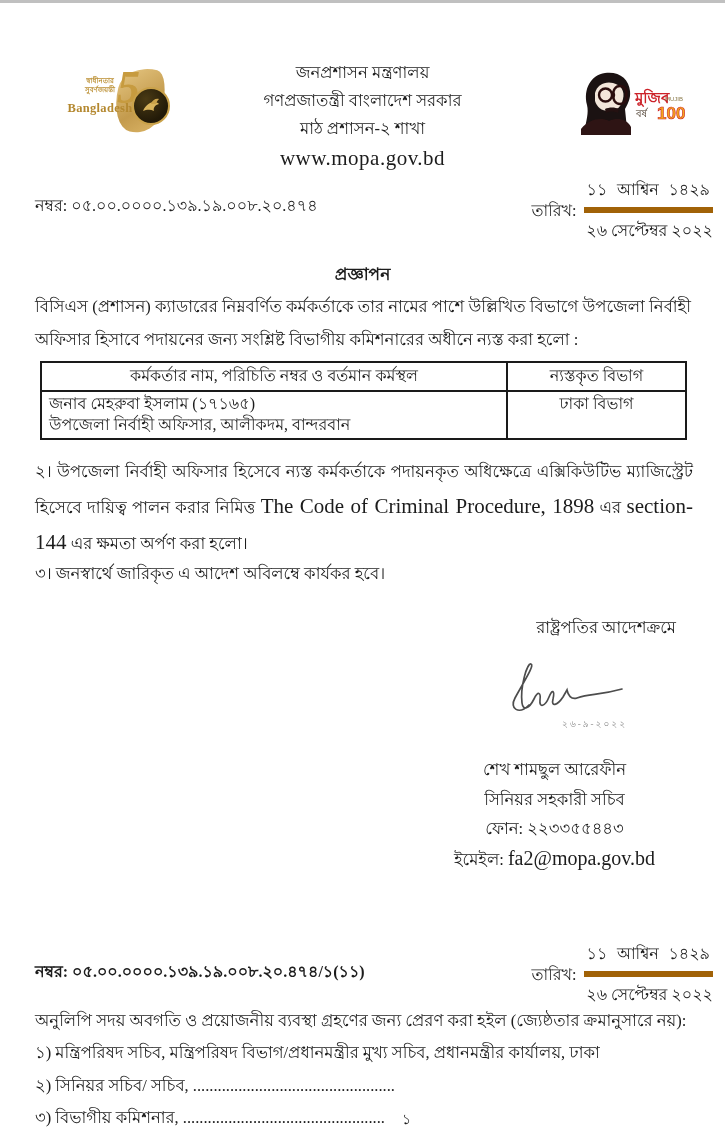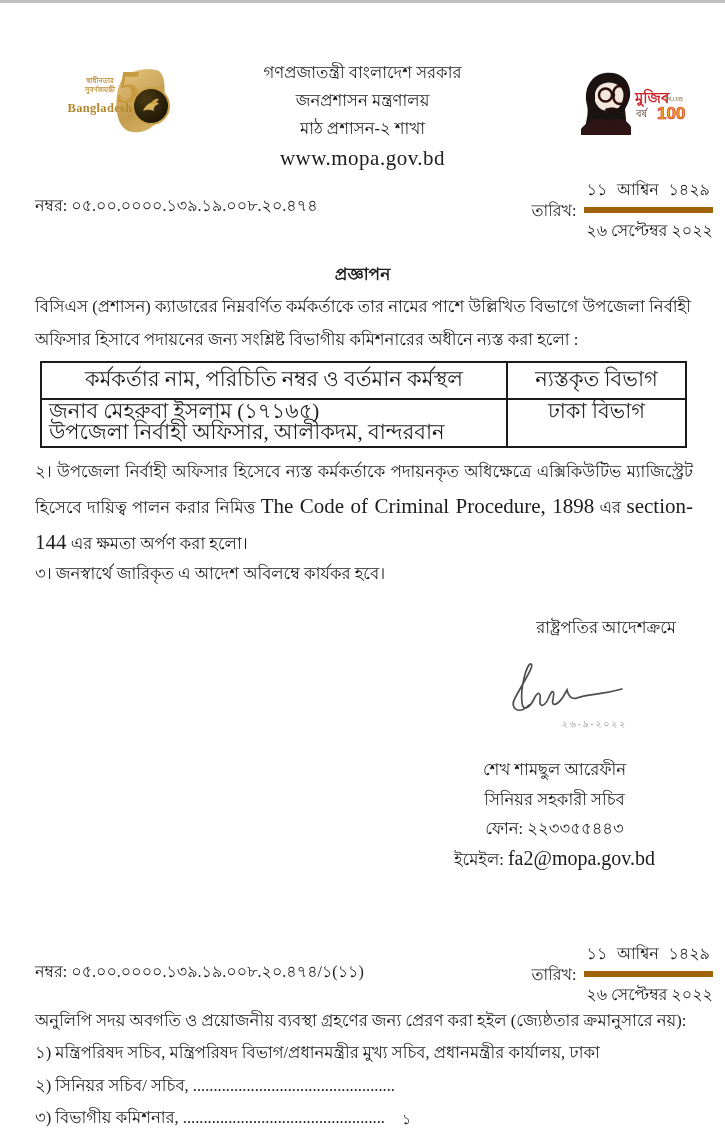--- a/index.html
+++ b/index.html
@@ -34,34 +34,34 @@
   .ref-number{font-size:16px;padding-top:16px;}
   .date-group{display:flex;align-items:center;gap:7px;font-size:16px;}
   .date-stack{display:flex;flex-direction:column;text-align:center;}
   .date-top{border-bottom:6px solid #a16207;padding:0 3px 3px 3px;font-family:Liberation Mono, monospace;}
   .date-bottom{padding-top:5px;text-align:right;}
   
   .memo-title{position:absolute;left:0;right:0;top:258px;text-align:center;font-weight:bold;font-size:17px;}
   .para{font-size:16.5px;line-height:33px;text-align:justify;}
   .para1{position:absolute;left:35px;width:656px;top:287px;}
   .tbl{position:absolute;left:40px;top:358px;width:647px;border-collapse:collapse;}
-  .tbl th,.tbl td{border:2px solid #1a1a1a;font-weight:normal;font-size:21px;}
+  .tbl th,.tbl td{border:2px solid #1a1a1a;font-weight:normal;font-size:16px;}
   .tbl th{height:24px;text-align:center;padding:0 4px;}
   .tbl td{vertical-align:top;padding:1px 7px 3px 7px;line-height:21px;}
   .tbl .col-div{text-align:center;width:163px;}
   .para2{position:absolute;left:35px;width:658px;top:452px;line-height:34px;}
   .para2 .en{font-size:21px;}
   .para3{position:absolute;left:35px;top:558px;font-size:16.5px;}
   .by-order{position:absolute;right:49px;top:612px;font-size:16.5px;}
   .sig-wrap{position:absolute;right:98px;top:656px;width:132px;text-align:right;}
   .sig-date{font-size:9px;color:#8a8a8a;letter-spacing:2px;margin-top:-4px;}
   .officer{position:absolute;right:28px;top:752px;width:285px;text-align:center;font-size:16.5px;line-height:29.5px;}
   .officer .email-val{font-size:20px;}
   .ref-bottom{top:938px;}
-  .ref-bottom .ref-number{padding-top:18px;}
+  .ref-bottom .ref-number{padding-top:18px;font-weight:bold;}
   .dist{position:absolute;left:35px;right:22px;top:1002px;font-size:16.5px;line-height:32px;}
   .dist-item{line-height:32.5px;}
   .page-num{position:absolute;left:0;right:0;top:1105px;text-align:center;font-size:14px;transform:translateX(44px);}
 </style>
 </head>
 <body>
 
 <div class="page">
   <div class="top-left-mark"></div>
 
@@ -75,22 +75,22 @@
       </svg>
     </div>
     <div class="bd50-small">
       <div>স্বাধীনতার</div>
       <div>সুবর্ণজয়ন্তী</div>
     </div>
     <div class="bd50-brand">Bangladesh</div>
   </div>
 
   <div class="hdr-center">
+    <div class="hdr-line">জনপ্রশাসন মন্ত্রণালয়</div>
     <div class="hdr-line">গণপ্রজাতন্ত্রী বাংলাদেশ সরকার</div>
-    <div class="hdr-line">জনপ্রশাসন মন্ত্রণালয়</div>
     <div class="hdr-line">মাঠ প্রশাসন-২ শাখা</div>
     <div class="hdr-web">www.mopa.gov.bd</div>
   </div>
 
   <div class="mujib">
     <svg width="112" height="80" viewBox="0 0 112 80">
       <path d="M14 38 C10 22 18 8 32 6 C46 4 56 12 57 24 C58 32 54 38 52 42 L54 62 L12 62 C13 54 16 46 14 38 Z" fill="#1b1212"></path>
       <path d="M22 26 C24 18 32 14 40 16 C48 18 52 24 50 32 C48 40 44 44 36 44 C28 44 24 40 22 34 Z" fill="#f3e6da"></path>
       <path d="M26 28 a6.5 6.5 0 1 0 13 0 a6.5 6.5 0 1 0 -13 0 Z M41 28 a6.5 6.5 0 1 0 12 0 a6.5 6.5 0 1 0 -12 0 Z" fill="none" stroke="#2a0d0d" stroke-width="2.4"></path>
       <path d="M32 42 C36 40 42 40 46 42 L45 46 C41 44 36 44 33 46 Z" fill="#241111"></path>

